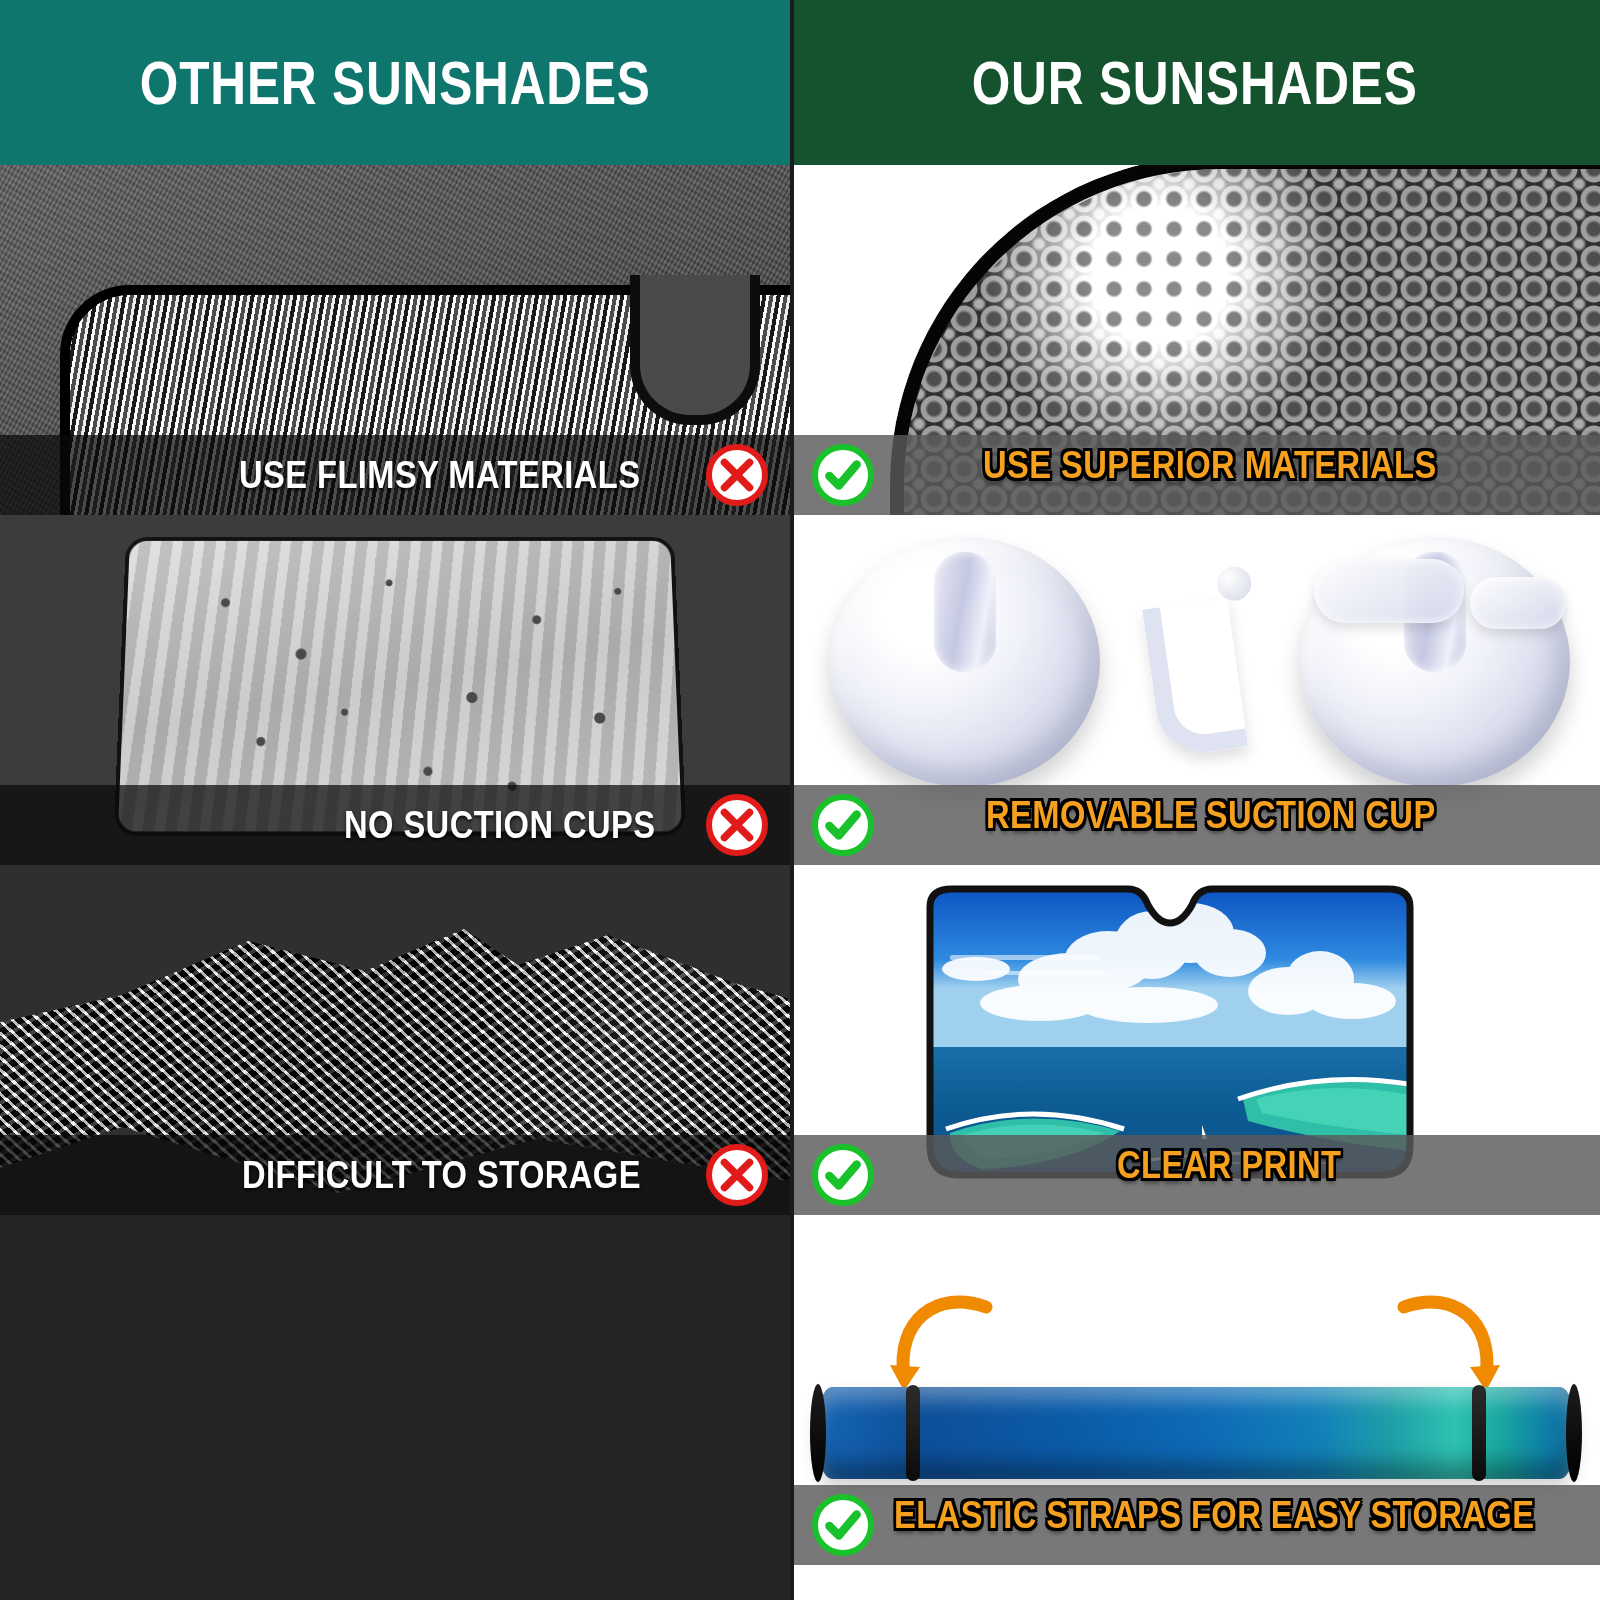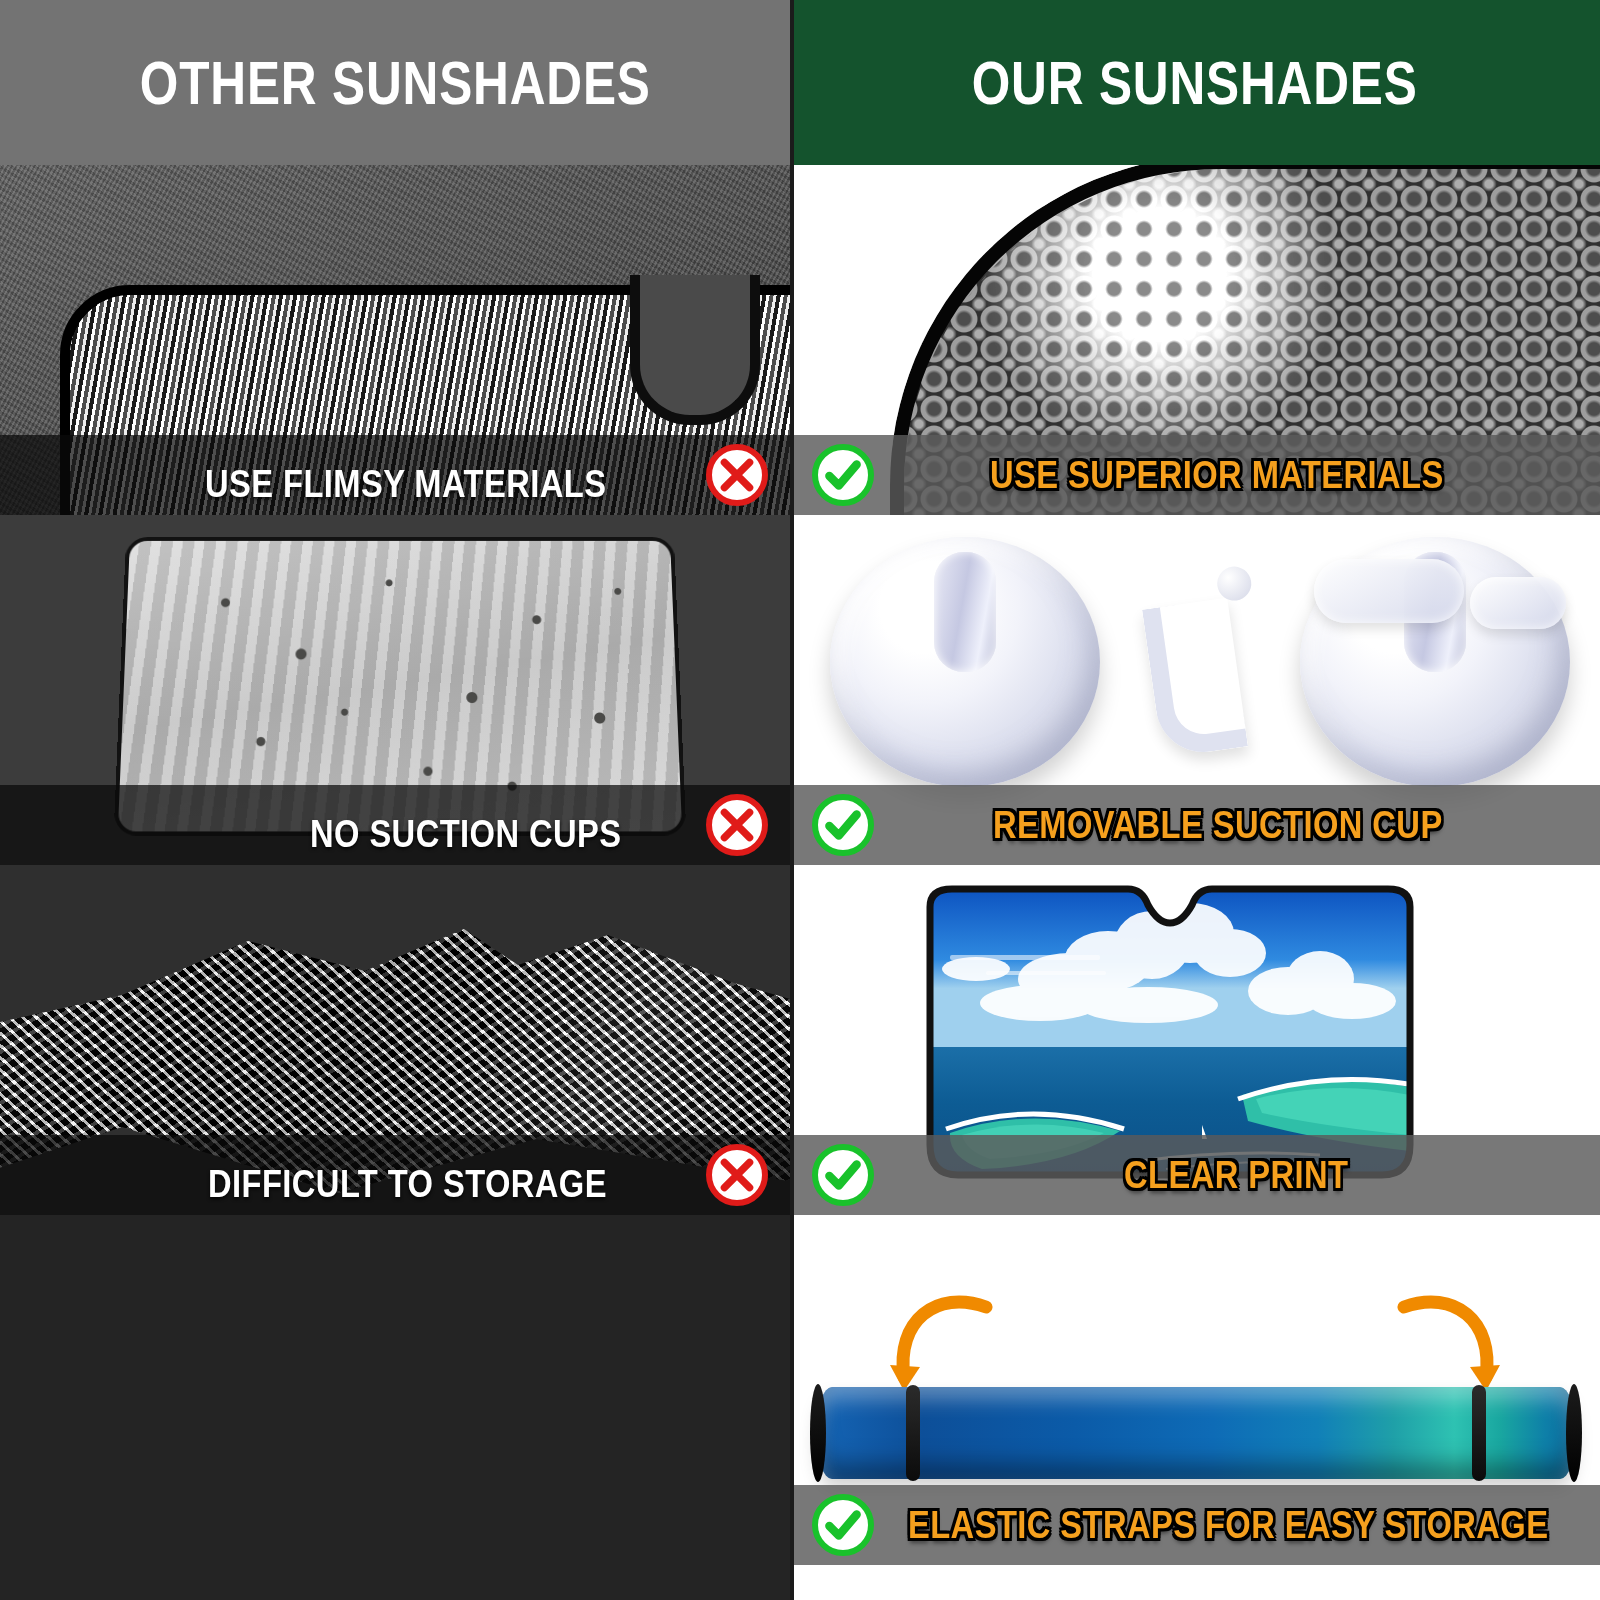--- a/index.html
+++ b/index.html
@@ -6,21 +6,21 @@
   html,body { width:1600px; height:1600px; background:#000; }
   body { font-family:"Liberation Sans", sans-serif; overflow:hidden; }
 
   .board { position:relative; width:1600px; height:1600px; display:flex; }
   .col { position:relative; width:800px; height:1600px; overflow:hidden; }
   .col.left  { width:790px; background:#242424; }
   .col.right { width:810px; background:#fff; }
 
   
   .hdr { height:165px; display:flex; align-items:center; justify-content:center; position:relative; }
-  .hdr.left-hdr  { background:#737373; }
+  .hdr.left-hdr  { background:#0f766e; }
   .hdr.right-hdr { background:#14532d; }
   .hdr-txt {
     color:#fff; font-weight:bold; font-size:62px; letter-spacing:1px;
     transform:scaleX(.80); transform-origin:center;
     white-space:nowrap; font-family:"Liberation Sans", sans-serif;
   }
 
   
   .row { position:relative; height:350px; overflow:hidden; }
   .row .photo { position:absolute; inset:0; overflow:hidden; }
@@ -39,22 +39,22 @@
   }
   .label.neg { color:#fff; text-shadow:0 2px 4px rgba(0,0,0,.85); }
   .label.pos {
     color:#F5A01E;
     text-shadow:
       -3px -3px 0 #000, 3px -3px 0 #000, -3px 3px 0 #000, 3px 3px 0 #000,
       -3px 0 0 #000, 3px 0 0 #000, 0 -3px 0 #000, 0 3px 0 #000,
       0 5px 5px rgba(0,0,0,.5);
   }
   .left-band .label { margin-left:auto; margin-right:0; }
-  .left-label-wrap { margin-left:auto; display:flex; align-items:flex-end; gap:34px; padding-right:22px; }
-  .right-label-wrap { display:flex; align-items:center; gap:34px; padding-left:22px; width:100%; justify-content:flex-start; }
+  .left-label-wrap { margin-left:auto; display:flex; align-items:center; padding-right:22px; }
+  .right-label-wrap { display:flex; align-items:flex-start; gap:20px; padding-left:22px; width:100%; justify-content:flex-start; }
   .right-label-wrap .label { margin:0 auto; }
 
   
   .mark { width:62px; height:62px; flex:0 0 62px; border-radius:50%; background:#fff;
           display:flex; align-items:center; justify-content:center; position:relative; }
   .mark.cross { border:6px solid #E01B19; }
   .mark.check { border:6px solid #19C22B; }
   .mark svg { width:42px; height:42px; display:block; }
 
   

